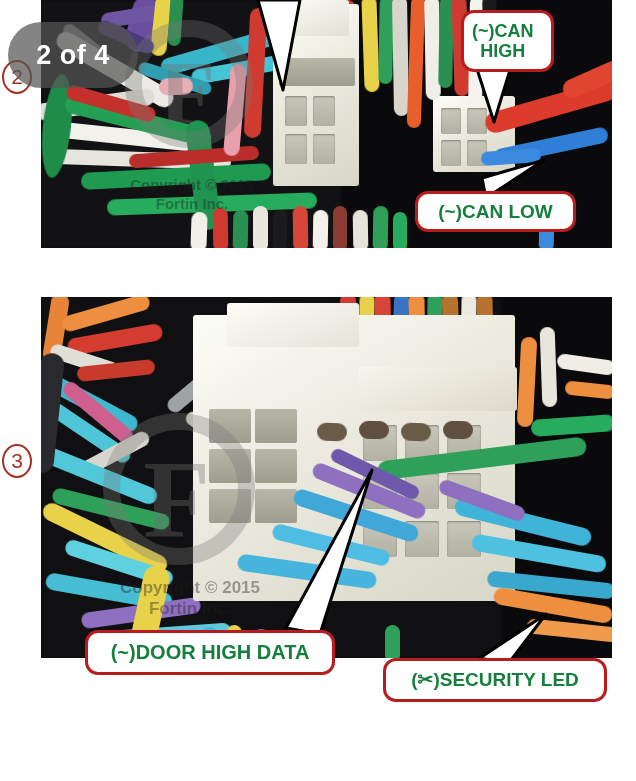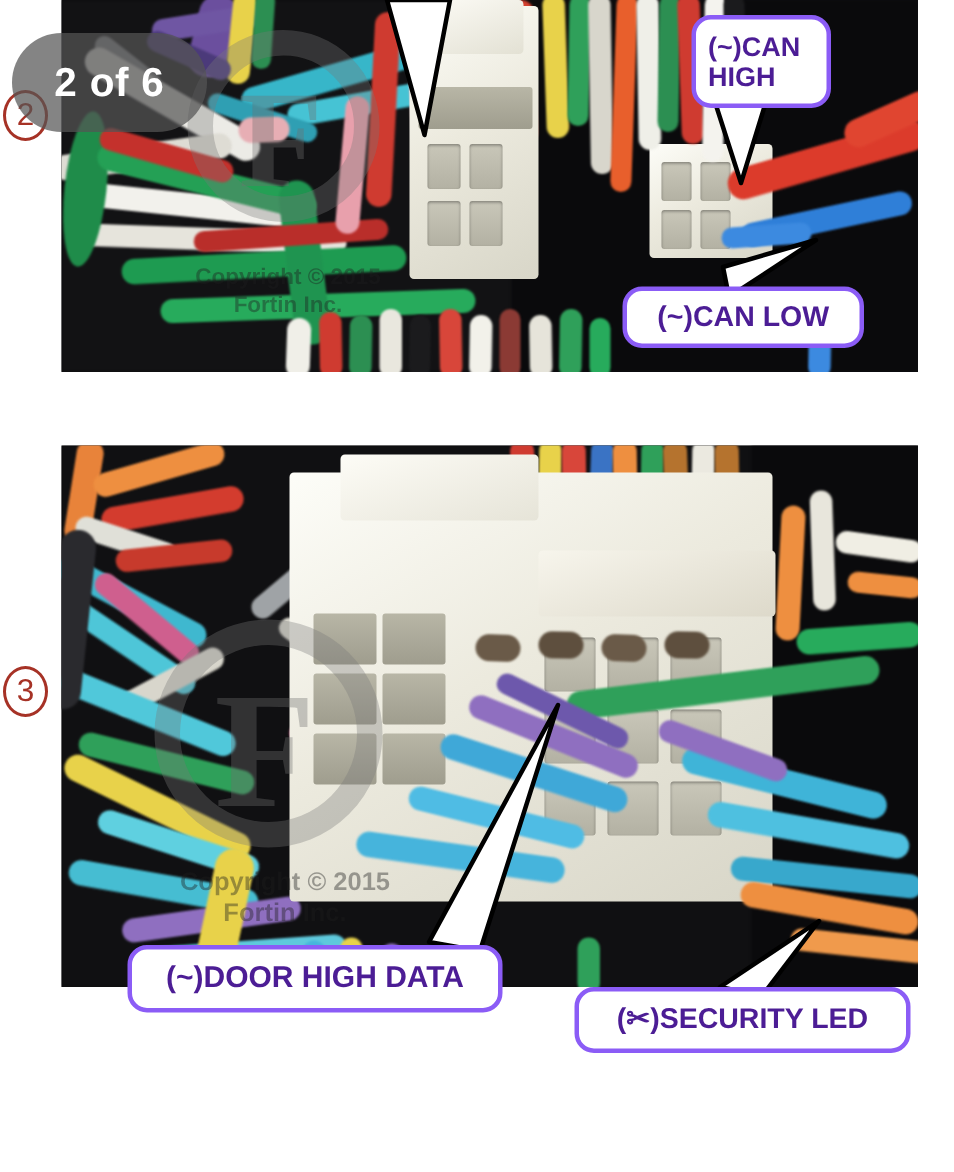--- a/index.html
+++ b/index.html
@@ -76,28 +76,28 @@
     z-index:35;
     background:transparent;
   }
   #step-2{ left:2px; top:60px; }
   #step-3{ left:2px; top:444px; }
 
   
   .callout{
     position:absolute;
     background:#ffffff;
-    border:3px solid #8b5cf6;
+    border:3px solid #b91c1c;
     border-radius:13px;
-    color:#4c1d95;
+    color:#15803d;
     font-weight:bold;
     display:flex; align-items:center; justify-content:center;
     z-index:30;
     line-height:1.12;
-    text-align:left;
+    text-align:center;
     white-space:pre-line;
   }
   #callout-can-high{
     left:461px; top:10px; width:93px; height:62px;
     font-size:18px;
     padding:0 8px;
     justify-content:flex-start;
   }
   #callout-can-low{
     left:415px; top:191px; width:161px; height:41px;
@@ -364,21 +364,21 @@
   </svg>
 </div>
 
 <div class="tail" style="left:470px;top:612px;width:82px;height:56px;">
   <svg width="82" height="56" viewBox="0 0 82 56">
     <polygon points="76,2 10,46 38,52" fill="#ffffff" stroke="#000000" stroke-width="3" stroke-linejoin="round"></polygon>
   </svg>
 </div>
 
 <div id="page-badge">
-  <span>2 of 6</span>
+  <span>2 of 4</span>
 </div>
 
 <div class="step-marker" id="step-2">
   <span>2</span>
 </div>
 
 <div class="step-marker" id="step-3">
   <span>3</span>
 </div>
 

